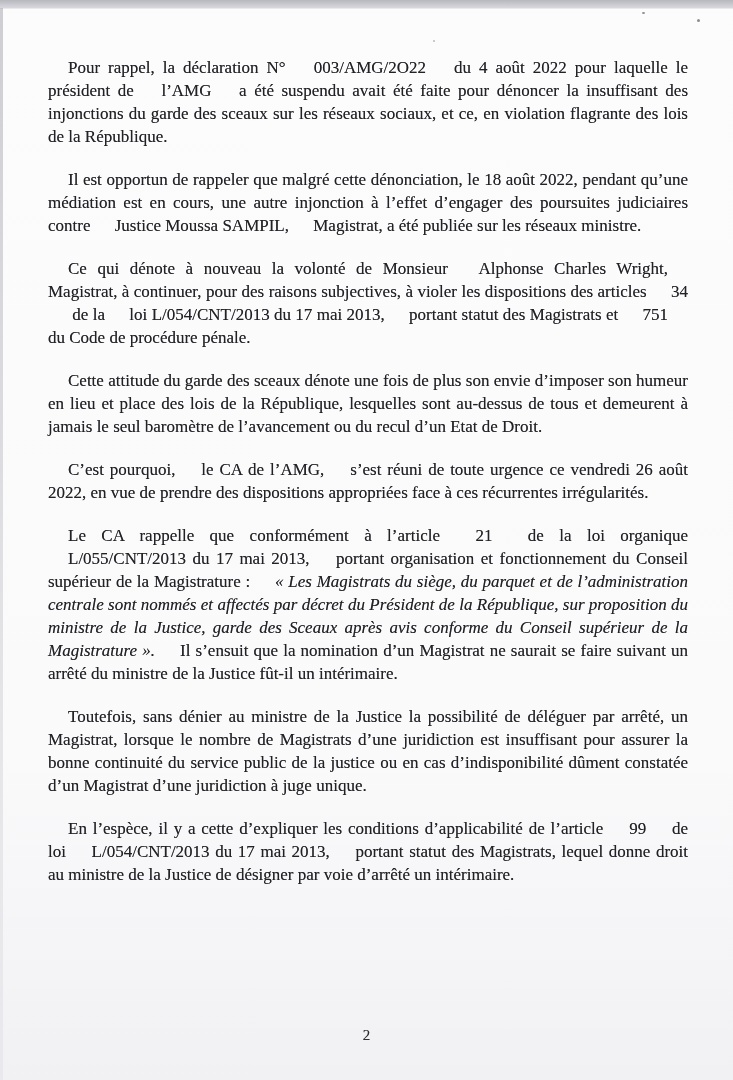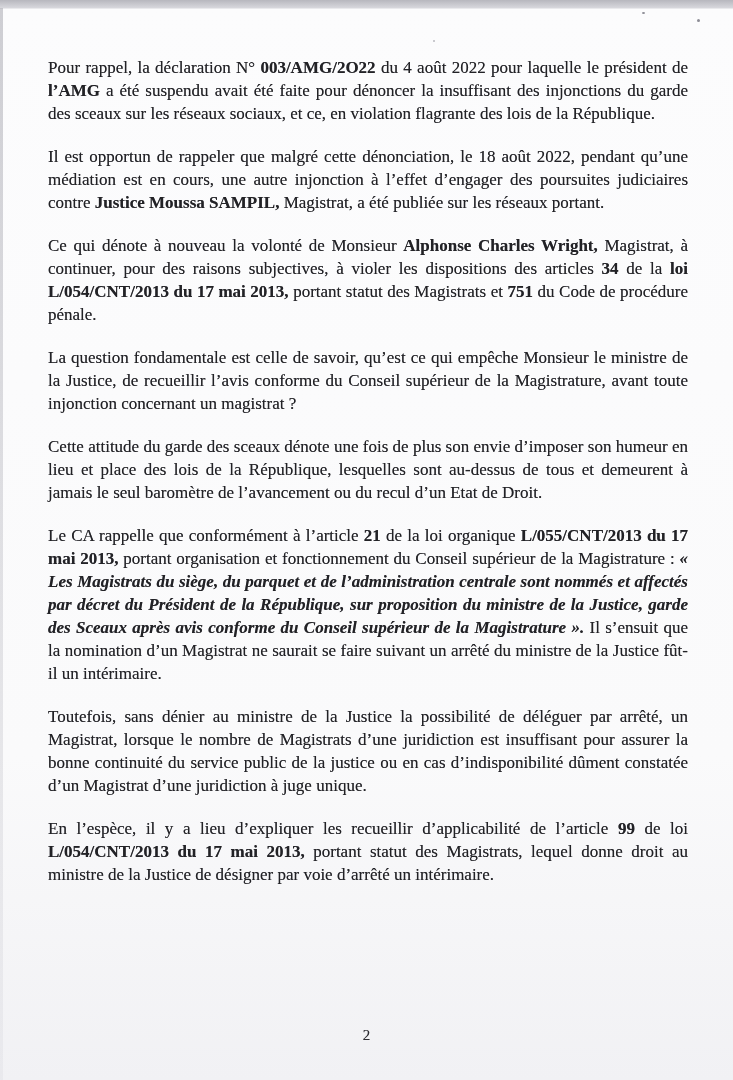--- a/index.html
+++ b/index.html
@@ -42,22 +42,22 @@
     width: 640px;
     text-align: justify;
     font-size: 17px;
     line-height: 23px;
     color: #222226;
     text-shadow: 0 0 0.5px rgba(40,40,48,0.55);
   }
   .para {
     margin: 0 0 20px 0;
   }
-  .para span { white-space: pre-wrap; }
-  .b { font-weight: bold; }
+  .para span { white-space: pre-wrap; margin-left: 20px; }
+  .b { font-weight: normal; }
   .i { font-style: italic; }
   .page-footer {
     position: absolute;
     bottom: 36px;
     left: 0;
     width: 100%;
     text-align: center;
     font-size: 15px;
     color: #2b2b30;
     text-shadow: 0 0 0.5px rgba(40,40,48,0.5);
@@ -67,22 +67,22 @@
 <body>
 
 <div class="scan-top-bar"></div>
 <div class="scan-left-edge"></div>
 <div class="scan-speck speck-1"></div>
 <div class="scan-speck speck-2"></div>
 <div class="scan-speck speck-3"></div>
 
 <div class="doc-content">
     <p class="para"><span>Pour rappel, la déclaration N° </span><span class="b">003/AMG/2O22</span><span> du 4 août 2022 pour laquelle le président de </span><span class="b">l’AMG</span><span> a été suspendu avait été faite pour dénoncer la insuffisant des injonctions du garde des sceaux sur les réseaux sociaux, et ce, en violation flagrante des lois de la République.</span></p>
-    <p class="para"><span>Il est opportun de rappeler que malgré cette dénonciation, le 18 août 2022, pendant qu’une médiation est en cours, une autre injonction à l’effet d’engager des poursuites judiciaires contre </span><span class="b">Justice Moussa SAMPIL,</span><span> Magistrat, a été publiée sur les réseaux portant.</span></p>
+    <p class="para"><span>Il est opportun de rappeler que malgré cette dénonciation, le 18 août 2022, pendant qu’une médiation est en cours, une autre injonction à l’effet d’engager des poursuites judiciaires contre </span><span class="b">Justice Moussa SAMPIL,</span><span> Magistrat, a été publiée sur les réseaux ministre.</span></p>
     <p class="para"><span>Ce qui dénote à nouveau la volonté de Monsieur </span><span class="b">Alphonse Charles Wright,</span><span> Magistrat, à continuer, pour des raisons subjectives, à violer les dispositions des articles </span><span class="b">34</span><span> de la </span><span class="b">loi L/054/CNT/2013 du 17 mai 2013,</span><span> portant statut des Magistrats et </span><span class="b">751</span><span> du Code de procédure pénale.</span></p>
-    <p class="para"><span>La question fondamentale est celle de savoir, qu’est ce qui empêche Monsieur le ministre de la Justice, de recueillir l’avis conforme du Conseil supérieur de la Magistrature, avant toute injonction concernant un magistrat ?</span></p>
     <p class="para"><span>Cette attitude du garde des sceaux dénote une fois de plus son envie d’imposer son humeur en lieu et place des lois de la République, lesquelles sont au-dessus de tous et demeurent à jamais le seul baromètre de l’avancement ou du recul d’un Etat de Droit.</span></p>
+    <p class="para"><span>C’est pourquoi, </span><span class="b">le CA de l’AMG,</span><span> s’est réuni de toute urgence ce vendredi 26 août 2022, en vue de prendre des dispositions appropriées face à ces récurrentes irrégularités.</span></p>
     <p class="para"><span>Le CA rappelle que conformément à l’article </span><span class="b">21</span><span> de la loi organique </span><span class="b">L/055/CNT/2013 du 17 mai 2013,</span><span> portant organisation et fonctionnement du Conseil supérieur de la Magistrature : </span><span class="b i">« Les Magistrats du siège, du parquet et de l’administration centrale sont nommés et affectés par décret du Président de la République, sur proposition du ministre de la Justice, garde des Sceaux après avis conforme du Conseil supérieur de la Magistrature ».</span><span> Il s’ensuit que la nomination d’un Magistrat ne saurait se faire suivant un arrêté du ministre de la Justice fût-il un intérimaire.</span></p>
     <p class="para"><span>Toutefois, sans dénier au ministre de la Justice la possibilité de déléguer par arrêté, un Magistrat, lorsque le nombre de Magistrats d’une juridiction est insuffisant pour assurer la bonne continuité du service public de la justice ou en cas d’indisponibilité dûment constatée d’un Magistrat d’une juridiction à juge unique.</span></p>
-    <p class="para"><span>En l’espèce, il y a lieu d’expliquer les recueillir d’applicabilité de l’article </span><span class="b">99</span><span> de loi </span><span class="b">L/054/CNT/2013 du 17 mai 2013,</span><span> portant statut des Magistrats, lequel donne droit au ministre de la Justice de désigner par voie d’arrêté un intérimaire.</span></p>
+    <p class="para"><span>En l’espèce, il y a cette d’expliquer les conditions d’applicabilité de l’article </span><span class="b">99</span><span> de loi </span><span class="b">L/054/CNT/2013 du 17 mai 2013,</span><span> portant statut des Magistrats, lequel donne droit au ministre de la Justice de désigner par voie d’arrêté un intérimaire.</span></p>
   </div>
 
 <div class="page-footer">2</div>
 
 </body></html>

